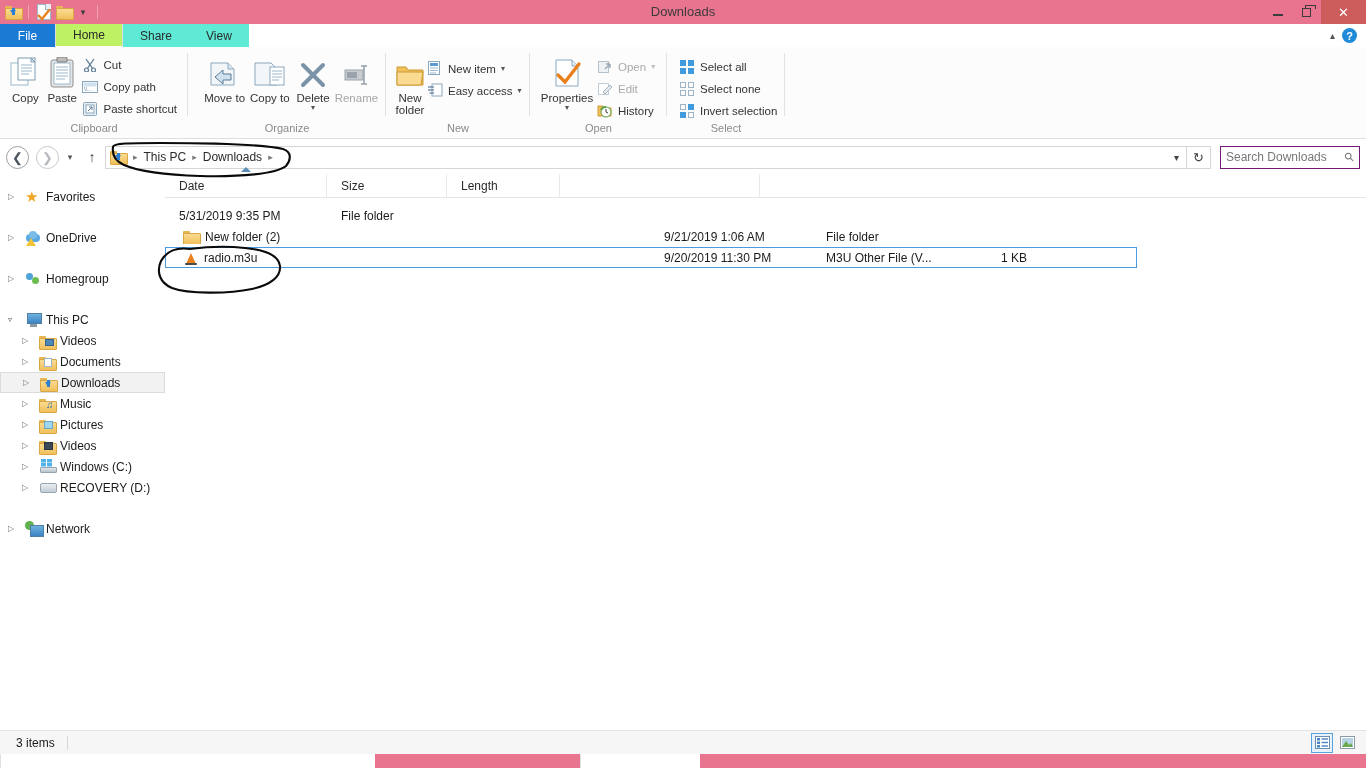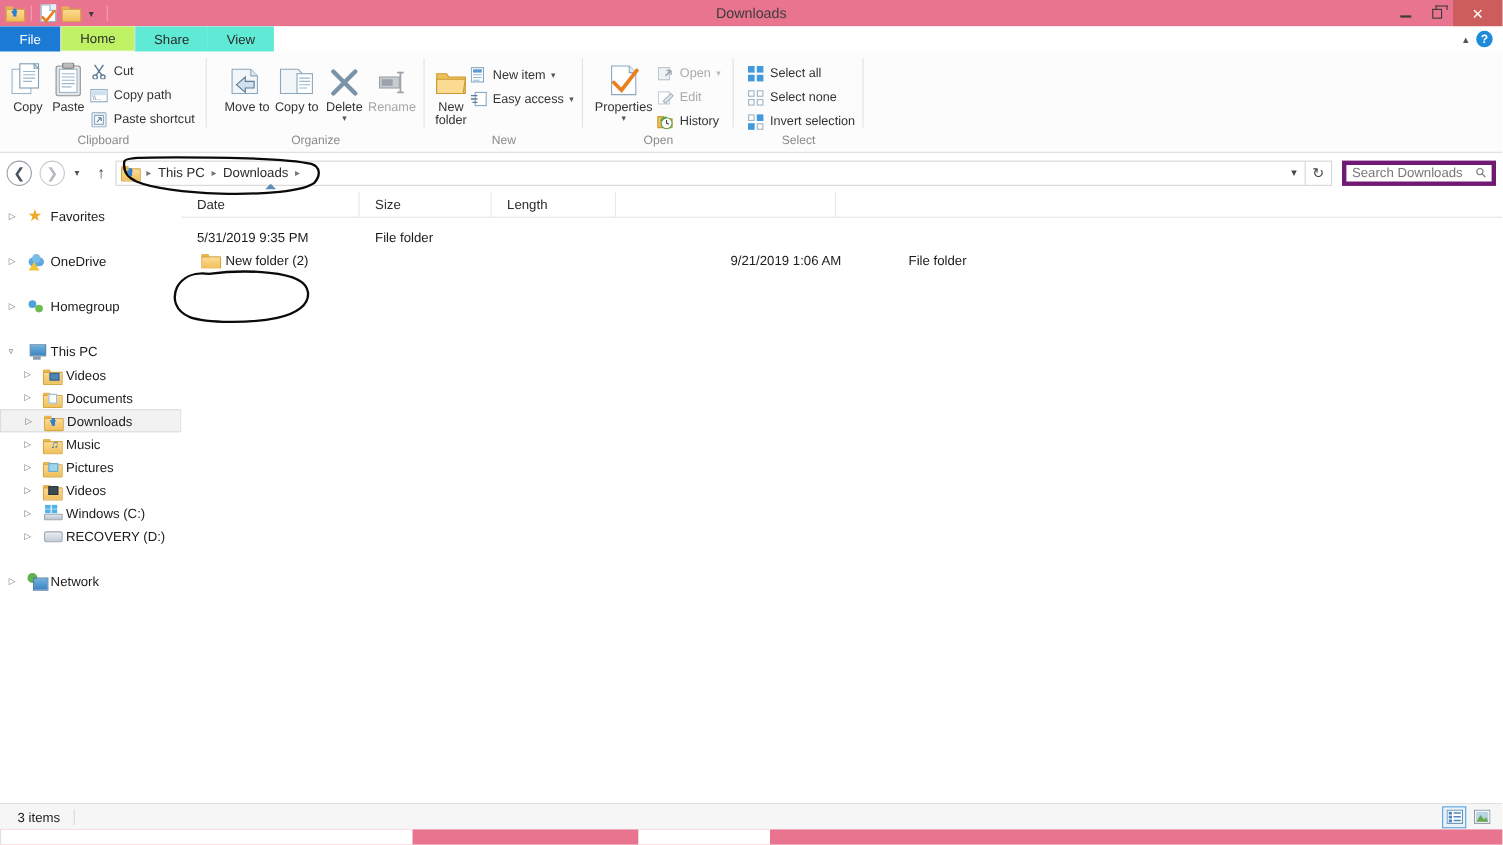--- a/index.html
+++ b/index.html
@@ -114,21 +114,21 @@
   }
   .crumb-ico { width: 17px; height: 16px; position: relative; margin-right: 3px; }
   .crumb { font-size: 12px; color: #2b2b2b; padding: 0 3px; }
   .crumb-sep { color: #777; font-size: 9px; padding: 0 3px; }
   .crumb-drop { margin-left: auto; color: #444; font-size: 10px; padding-right: 3px; }
   .refresh-btn {
     width: 24px; height: 23px; border: 1px solid #d6d6d6; border-left: none;
     display: flex; align-items: center; justify-content: center; font-size: 13px; color: #444;
   }
   .searchbox {
-    width: 140px; height: 23px; border: 4px solid #701a75; margin-left: 9px;
+    width: 140px; height: 23px; border: 1px solid #701a75; margin-left: 9px;
     display: flex; align-items: center; padding: 0 5px; gap: 4px;
   }
   .searchbox .sp { flex: 1; font-size: 12px; color: #777; }
   .mag { font-size: 12px; color: #777; transform: rotate(-45deg); }
 
   
   .sidebar {
     position: absolute; top: 174px; left: 0; width: 165px; height: 570px;
     background: #fff; padding-top: 12px; overflow: hidden;
   }
@@ -762,20 +762,30 @@
       <div class="cell name" style="width:485px;">
         <span class="folder"></span>
         <span>New folder (2)</span>
       </div>
       <div class="cell" style="width:162px;">9/21/2019 1:06 AM</div>
       <div class="cell" style="width:120px;">File folder</div>
       <div class="cell size" style="width:113px;"></div>
       <div class="cell" style="width:200px;"></div>
     </div>
 
+    <div class="row selected" style="width:972px;">
+      <div class="cell name" style="width:484px;">
+        <span class="vlc-cone"></span>
+        <span>radio.m3u</span>
+      </div>
+      <div class="cell" style="width:162px;">9/20/2019 11:30 PM</div>
+      <div class="cell" style="width:120px;">M3U Other File (V...</div>
+      <div class="cell size" style="width:113px;">1 KB</div>
+      <div class="cell" style="width:89px;"></div>
+    </div>
   </div>
 </div>
 
 <svg class="annot">
   <path fill="none" stroke="#0a0a0a" stroke-width="2.1" stroke-linecap="round" d="M113,147 C113,143 130,143 160,143 C205,143 262,144 283,149
        C292,152 291,160 286,166 C276,174 240,177 200,176
        C168,175 138,171 124,165 C115,161 112,154 113,147 Z"></path>
   <path fill="none" stroke="#0a0a0a" stroke-width="2.1" stroke-linecap="round" d="M190,249 C176,247 166,252 161,261 C156,272 160,283 172,288
        C188,294 228,294 252,289 C270,285 281,277 280,266
        C279,256 266,250 245,248 C226,246 205,247 190,249 Z"></path>

